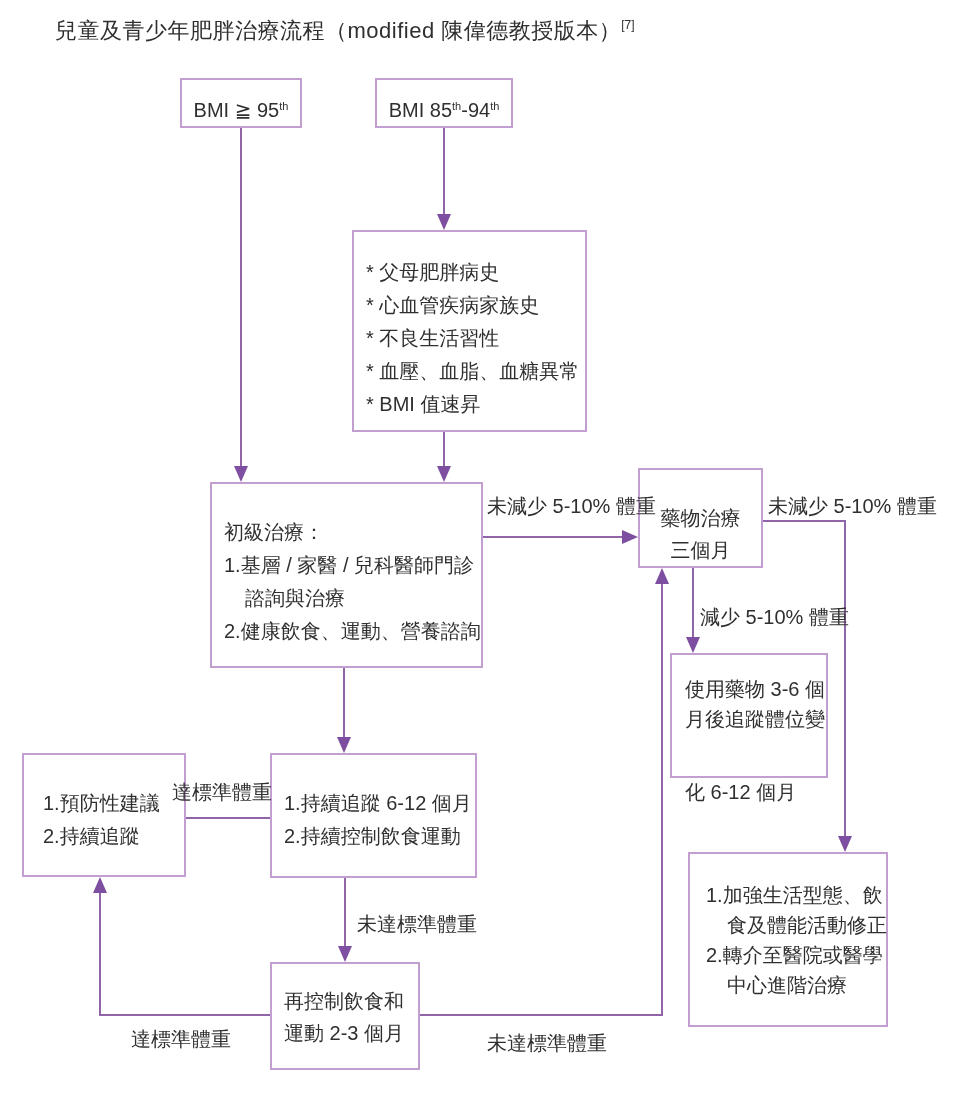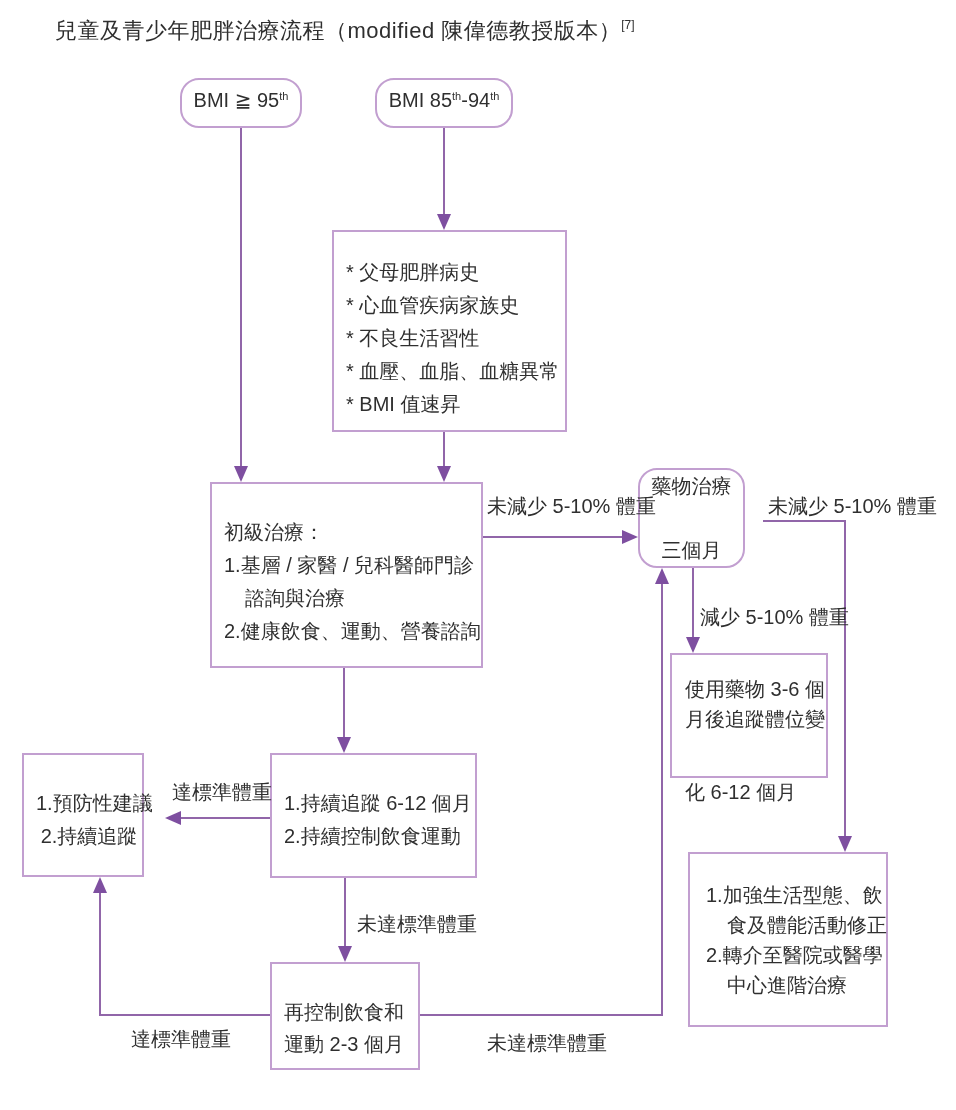--- a/index.html
+++ b/index.html
@@ -13,21 +13,21 @@
   #canvas{position:relative;width:956px;height:1110px;background:#ffffff;overflow:hidden;}
   #connectors{position:absolute;left:0;top:0;width:956px;height:1110px;pointer-events:none;}
   #connectors path{stroke:var(--connector);stroke-width:2;fill:none;}
   #connectors polygon{fill:var(--arrowhead);stroke:none;}
   .page-title{position:absolute;left:55px;top:16px;font-size:22px;letter-spacing:0.5px;white-space:pre;}
   .page-title .ref{font-size:12px;vertical-align:9px;letter-spacing:0;}
   .box{position:absolute;box-sizing:border-box;border:2px solid var(--box-border);
        background:#ffffff;font-size:20px;color:var(--text);}
   .box .line{white-space:pre;line-height:33px;}
   .box .cont{padding-left:21px;}
-  .centered{display:flex;flex-direction:column;align-items:center;justify-content:flex-start;text-align:center;border-radius:19px;}
+  .centered{display:flex;flex-direction:column;align-items:center;justify-content:flex-end;text-align:center;}
   .centered .line{line-height:32px;}
   .sup{font-size:11px;vertical-align:7px;}
   .elabel{position:absolute;font-size:20px;white-space:pre;color:var(--text);}
 </style>
 </head>
 <body>
 
 <div id="canvas">
 
   <svg id="connectors" viewBox="0 0 956 1110" xmlns="http://www.w3.org/2000/svg">
@@ -68,57 +68,57 @@
   <div class="page-title"><span>兒童及青少年肥胖治療流程（modified 陳偉德教授版本）</span><span class="ref">[7]</span></div>
 
   <div class="box centered" style="left:180px;top:78px;width:122px;height:50px;">
     <div class="line"><span>BMI ≧ 95</span><span class="sup">th</span></div>
   </div>
 
   <div class="box centered" style="left:375px;top:78px;width:138px;height:50px;">
     <div class="line"><span>BMI 85</span><span class="sup">th</span><span>-94</span><span class="sup">th</span></div>
   </div>
 
-  <div class="box" style="left:332px;top:230px;width:235px;height:202px;padding:24px 0 0 12px;">
+  <div class="box" style="left:352px;top:230px;width:235px;height:202px;padding:24px 0 0 12px;">
     <div class="line">* 父母肥胖病史</div>
     <div class="line">* 心血管疾病家族史</div>
     <div class="line">* 不良生活習性</div>
     <div class="line">* 血壓、血脂、血糖異常</div>
     <div class="line">* BMI 值速昇</div>
   </div>
 
   <div class="box" style="left:210px;top:482px;width:273px;height:186px;padding:32px 0 0 12px;">
     <div class="line">初級治療：</div>
     <div class="line">1.基層 / 家醫 / 兒科醫師門診</div>
     <div class="line cont">諮詢與治療</div>
     <div class="line">2.健康飲食、運動、營養諮詢</div>
   </div>
 
-  <div class="box centered" style="left:638px;top:468px;width:107px;height:100px;gap:32px;">
+  <div class="box centered" style="left:638px;top:468px;width:125px;height:100px;">
     <div class="line">藥物治療</div>
     <div class="line">三個月</div>
   </div>
 
   <div class="box" style="left:670px;top:653px;width:158px;height:125px;padding:19px 0 0 13px;">
     <div class="line" style="line-height:30px;">使用藥物 3-6 個</div>
     <div class="line" style="line-height:30px;">月後追蹤體位變</div>
     <div class="line" style="line-height:30px;margin-top:43px;">化 6-12 個月</div>
   </div>
 
-  <div class="box" style="left:22px;top:753px;width:122px;height:124px;padding:32px 0 0 12px;text-align:center;">
+  <div class="box" style="left:22px;top:753px;width:164px;height:124px;padding:32px 0 0 19px;">
     <div class="line">1.預防性建議</div>
     <div class="line">2.持續追蹤</div>
   </div>
 
   <div class="box" style="left:270px;top:753px;width:207px;height:125px;padding:32px 0 0 12px;">
     <div class="line">1.持續追蹤 6-12 個月</div>
     <div class="line">2.持續控制飲食運動</div>
   </div>
 
-  <div class="box" style="left:270px;top:962px;width:150px;height:108px;padding:32px 0 0 12px;">
+  <div class="box" style="left:270px;top:962px;width:150px;height:108px;padding:21px 0 0 12px;">
     <div class="line" style="line-height:32px;">再控制飲食和</div>
     <div class="line" style="line-height:32px;">運動 2-3 個月</div>
   </div>
 
   <div class="box" style="left:688px;top:852px;width:200px;height:175px;padding:26px 0 0 16px;">
     <div class="line" style="line-height:30px;">1.加強生活型態、飲</div>
     <div class="line cont" style="line-height:30px;">食及體能活動修正</div>
     <div class="line" style="line-height:30px;">2.轉介至醫院或醫學</div>
     <div class="line cont" style="line-height:30px;">中心進階治療</div>
   </div>

